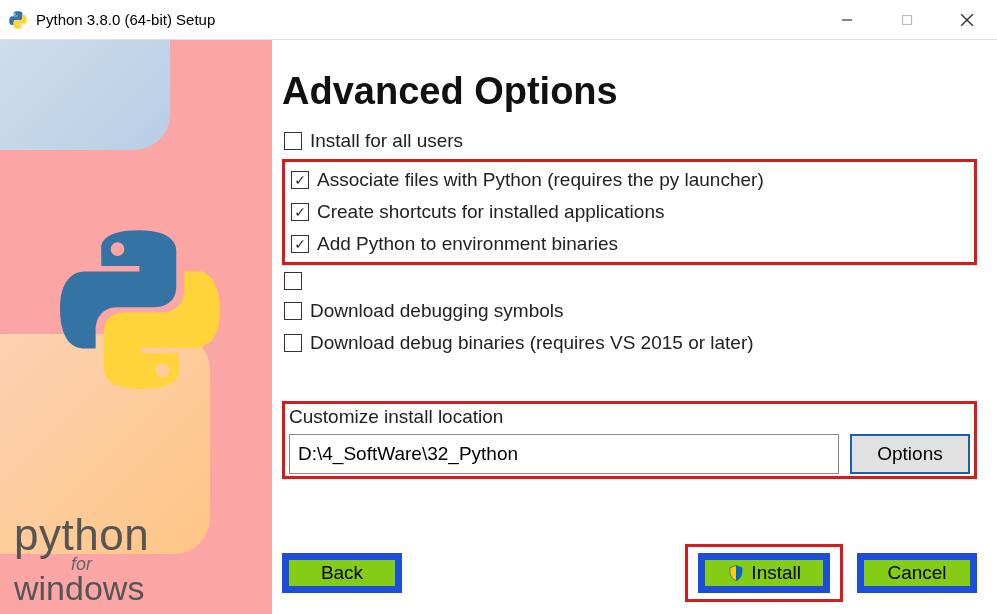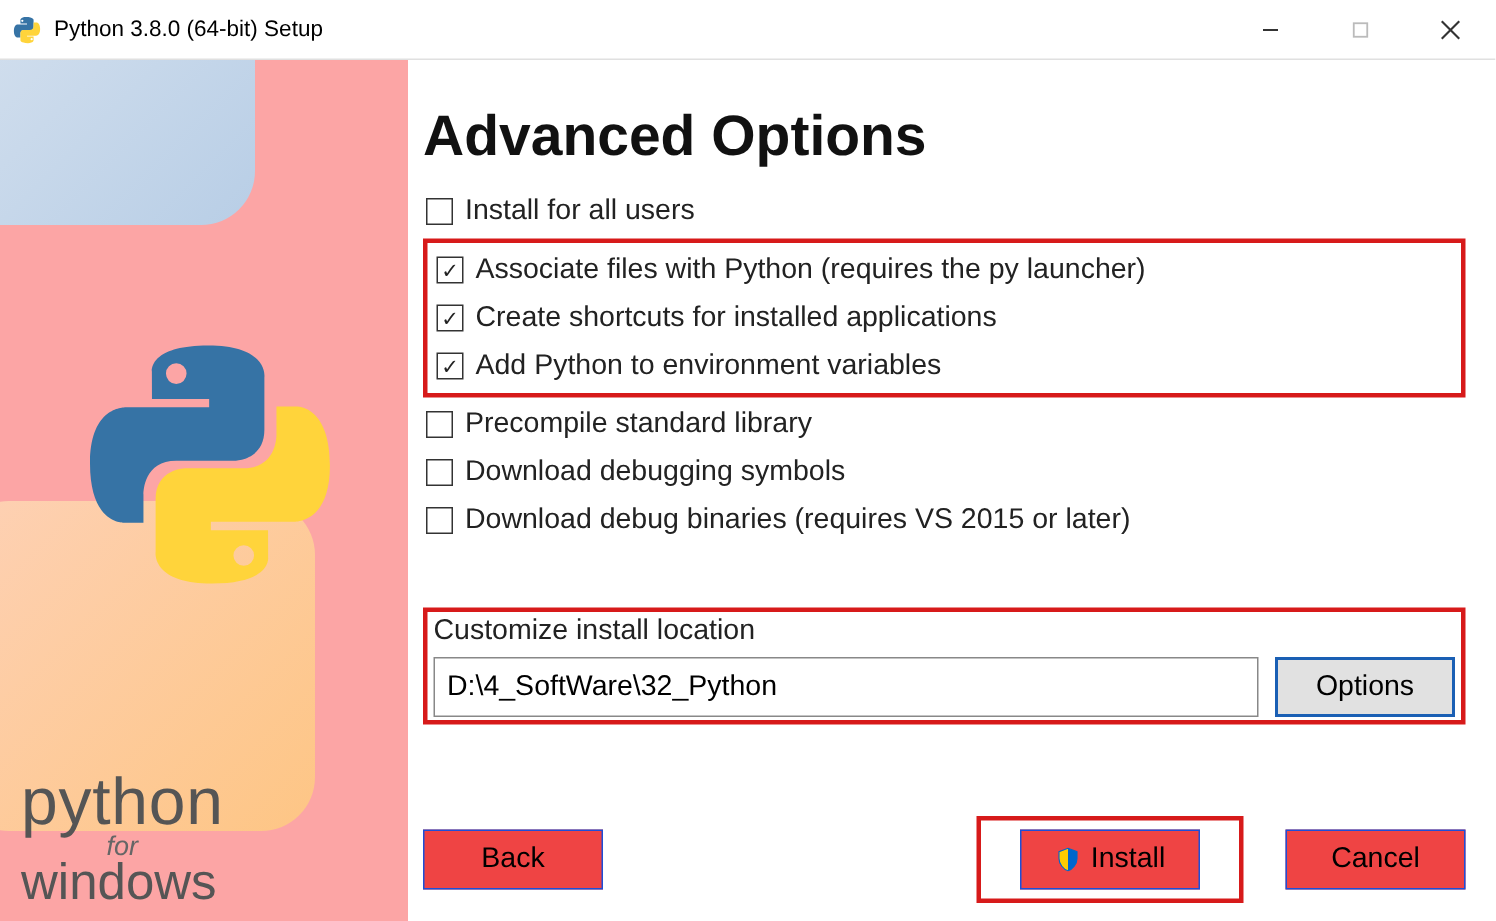--- a/index.html
+++ b/index.html
@@ -131,22 +131,22 @@
   }
   .loc-input {
     flex: 1;
     border: 1px solid #888;
     padding: 6px 8px;
     font-size: 19px;
     font-family: inherit;
     height: 40px;
   }
   .btn {
-    background: #ef4444;
-    border: 1px solid #1d4ed8;
+    background: #84cc16;
+    border: 7px solid #1d4ed8;
     font-size: 19px;
     padding: 0 22px;
     height: 40px;
     display: inline-flex;
     align-items: center;
     justify-content: center;
     gap: 6px;
     min-width: 120px;
   }
   .btn.browse {
@@ -157,22 +157,22 @@
     position: absolute;
     bottom: 12px;
     left: 10px;
     right: 20px;
     display: flex;
     align-items: center;
   }
   .footer .spacer { flex: 1; }
   .install-wrap {
     border: 3px solid #d71a1a;
-    padding: 6px 26px;
-    margin-right: 28px;
+    padding: 6px 10px;
+    margin-right: 14px;
   }
   .shield {
     width: 18px; height: 18px;
   }
 </style>
 </head>
 <body>
 
 <div class="titlebar">
   <span class="appicon">
@@ -232,27 +232,26 @@
         <label class="opt">
           <span class="cb">✓</span>
           <span>Associate files with Python (requires the py launcher)</span>
         </label>
         <label class="opt">
           <span class="cb">✓</span>
           <span>Create shortcuts for installed applications</span>
         </label>
         <label class="opt">
           <span class="cb">✓</span>
-          <span>Add Python to environment variables</span>
+          <span>Add Python to environment binaries</span>
         </label>
       </div>
 
       <label class="opt">
         <span class="cb"></span>
-        <span>Precompile standard library</span>
       </label>
       <label class="opt">
         <span class="cb"></span>
         <span>Download debugging symbols</span>
       </label>
       <label class="opt">
         <span class="cb"></span>
         <span>Download debug binaries (requires VS 2015 or later)</span>
       </label>
     </div>

